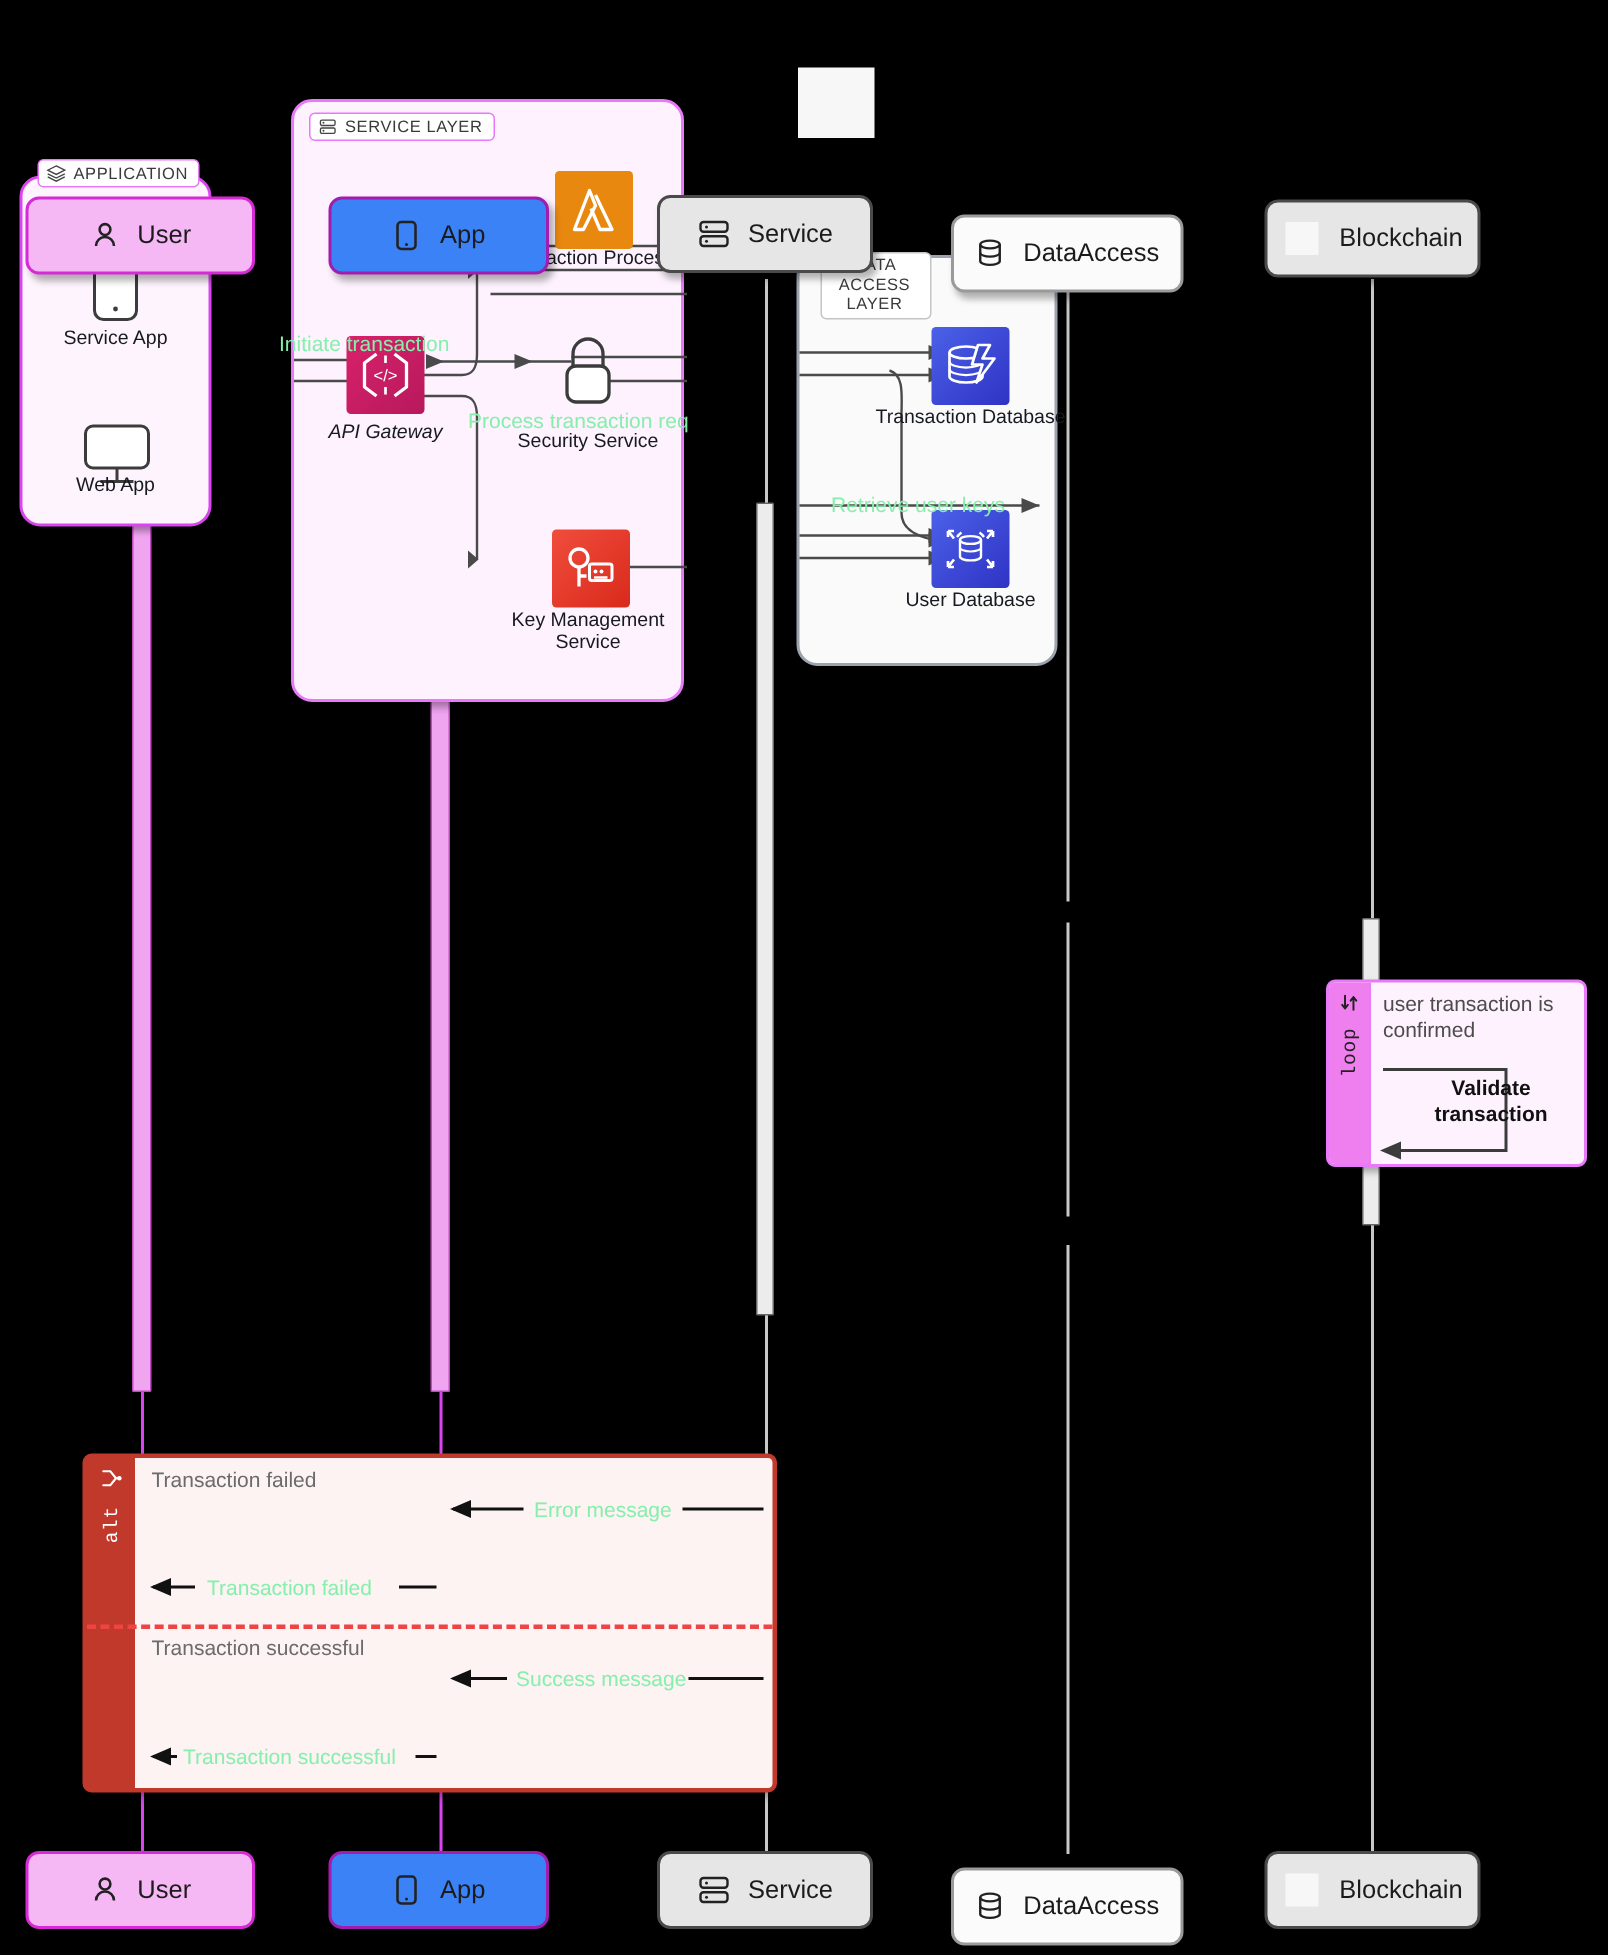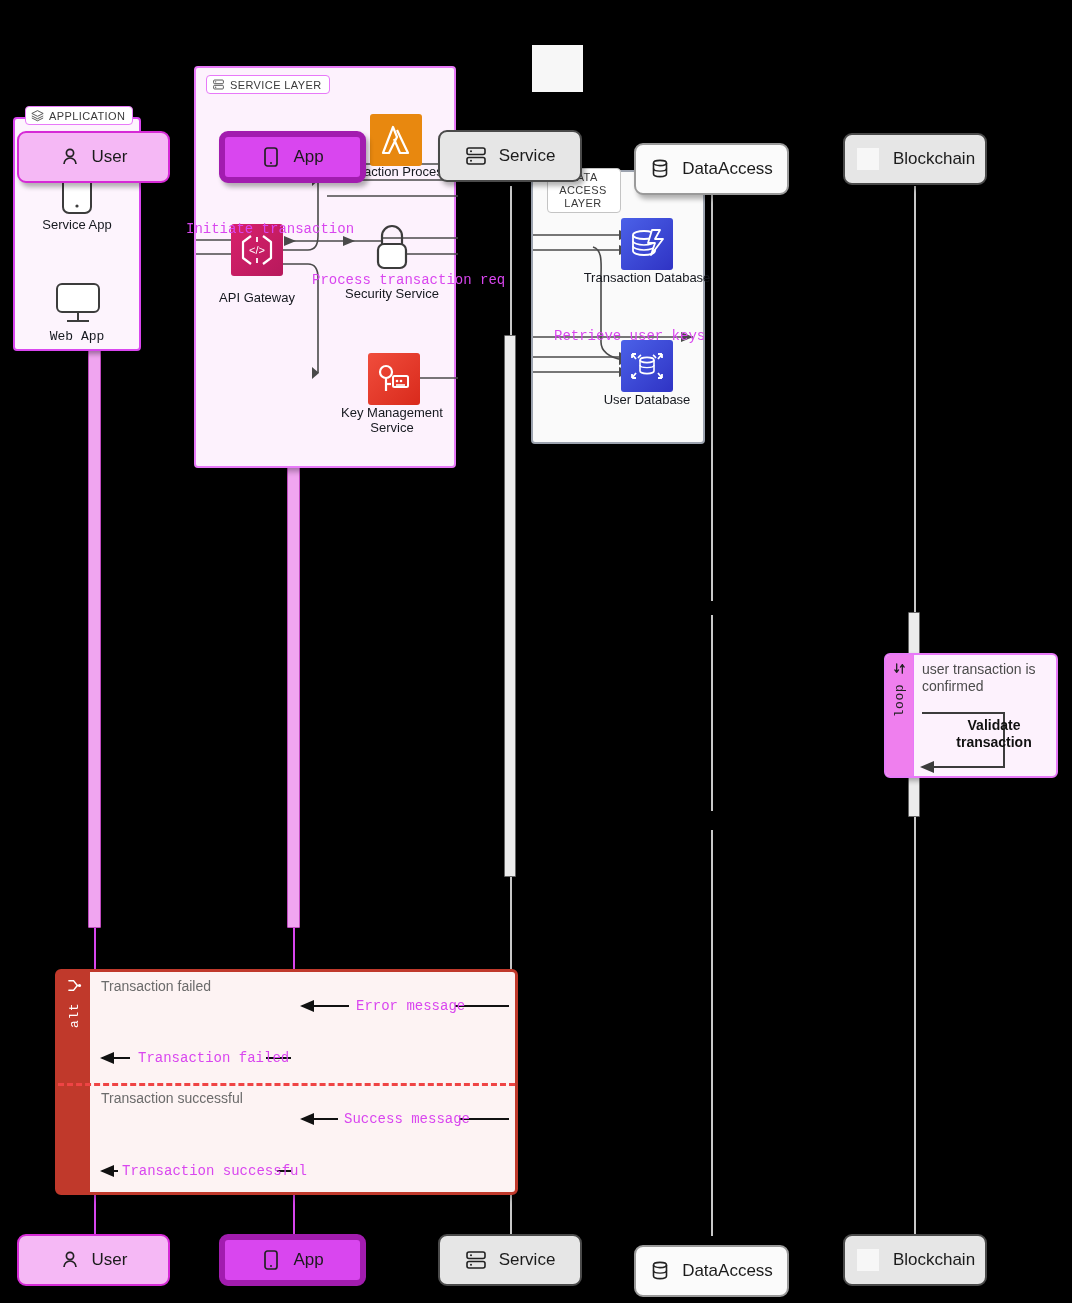--- a/index.html
+++ b/index.html
@@ -12,21 +12,21 @@
     position: relative;
     width: 1072px;
     height: 1303px;
     background: #000000;
     overflow: hidden;
   }
 
   
   .grp {
     position: absolute;
-    border-radius: 4px;
+    border-radius: 14px;
   }
   .grp-app {
     background: #fdf4fd;
     border: 2px solid #d946ef;
     box-shadow: 2px 3px 5px rgba(0,0,0,.35);
   }
   .grp-service {
     background: #fdf2fd;
     border: 2px solid #e879f9;
     box-shadow: 2px 3px 6px rgba(0,0,0,.35);
@@ -107,32 +107,32 @@
     justify-content: center;
     gap: 12px;
     font-size: 17px;
     color: #1b1b1b;
     box-shadow: 3px 4px 5px rgba(0,0,0,.30);
     font-family: "Liberation Sans", sans-serif;
     padding: 0 14px;
   }
   .actor .ic { display:flex; align-items:center; }
   .actor-user   { background: #f5b8f5; border: 2px solid #d62ad6; }
-  .actor-app    { background: #d946ef; border: 6px solid #a21caf; }
+  .actor-app    { background: #3b82f6; border: 2px solid #a21caf; }
   .actor-service{ background: #e6e6e6; border: 2px solid #4a4a4a; }
   .actor-data   { background: #fbfbfb; border: 2px solid #9a9a9a; margin-top: 11px; }
   .actor-chain  { background: #e6e6e6; border: 2px solid #4a4a4a; }
 
   
   .msg {
     position: absolute;
     font-size: 14px;
-    color: #d946ef;
+    color: #86efac;
     white-space: nowrap;
-    font-family: Liberation Mono, monospace;
+    font-family: Liberation Sans, sans-serif;
   }
 
   .loop-box {
     background: #fdf2fd;
     border: 2px solid #e879f9;
     border-radius: 6px;
     box-shadow: 2px 3px 5px rgba(0,0,0,.3);
   }
   .loop-tab {
     position: absolute;
@@ -253,21 +253,21 @@
     </div>
     <div class="awscap" style="left:-8px; top:98px; width:140px;">Service App</div>
 
     <div class="plainicon" style="left:38px; top:158px; width:50px; height:52px;">
       <svg width="50" height="50" viewBox="0 0 50 50">
         <rect x="4" y="6" width="42" height="28" rx="5" fill="#fff" stroke="#3c3c3c" stroke-width="2"></rect>
         <line x1="25" y1="34" x2="25" y2="42" stroke="#3c3c3c" stroke-width="2"></line>
         <line x1="14" y1="43" x2="36" y2="43" stroke="#3c3c3c" stroke-width="2"></line>
       </svg>
     </div>
-    <div class="awscap" style="left:-8px; top:210px; width:140px;font-family:Liberation Mono, monospace;">Web App</div>
+    <div class="awscap" style="left:-8px; top:196px; width:140px;">Web App</div>
   </div>
 
   <div class="grp grp-service" style="left:194px; top:66px; width:262px; height:402px;">
     <div class="grp-label pinkline" style="top:7px; left:10px;">
       <span>
         <svg width="13" height="13" viewBox="0 0 16 16">
           <rect x="2" y="2.5" width="12" height="4.5" rx="1.2" fill="none" stroke="#444" stroke-width="1.1"></rect>
           <rect x="2" y="9" width="12" height="4.5" rx="1.2" fill="none" stroke="#444" stroke-width="1.1"></rect>
           <circle cx="4.5" cy="4.75" r=".8" fill="#444"></circle>
           <circle cx="4.5" cy="11.25" r=".8" fill="#444"></circle>
@@ -310,21 +310,21 @@
 
     <div class="awsicon" style="left:35px; top:156px; background:linear-gradient(135deg,#d8216b,#b7195c);">
       <svg width="42" height="42" viewBox="0 0 42 42">
         <path d="M15 7 L7 13 L7 29 L15 35" fill="none" stroke="#fff" stroke-width="2.2" stroke-linejoin="round"></path>
         <path d="M27 7 L35 13 L35 29 L27 35" fill="none" stroke="#fff" stroke-width="2.2" stroke-linejoin="round"></path>
         <line x1="21" y1="8" x2="21" y2="13" stroke="#fff" stroke-width="1.8"></line>
         <line x1="21" y1="29" x2="21" y2="34" stroke="#fff" stroke-width="1.8"></line>
         <text x="21" y="25" font-size="11" fill="#fff" text-anchor="middle" font-family="Liberation Sans, sans-serif">&lt;/&gt;</text>
       </svg>
     </div>
-    <div class="awscap" style="left:-9px; top:222px; width:140px;">API Gateway</div>
+    <div class="awscap" style="left:-9px; top:212px; width:140px;font-style:italic;">API Gateway</div>
 
     <div class="plainicon" style="left:172px; top:152px; width:48px; height:56px;">
       <svg width="48" height="56" viewBox="0 0 48 56">
         <path d="M14 24 L14 16 a10 10 0 0 1 20 0 L34 24" fill="none" stroke="#3c3c3c" stroke-width="2.2"></path>
         <rect x="10" y="24" width="28" height="24" rx="6" fill="#fff" stroke="#3c3c3c" stroke-width="2.2"></rect>
       </svg>
     </div>
     <div class="awscap" style="left:126px; top:218px; width:140px; line-height:15px;">
       <span>Security Service</span>
     </div>

